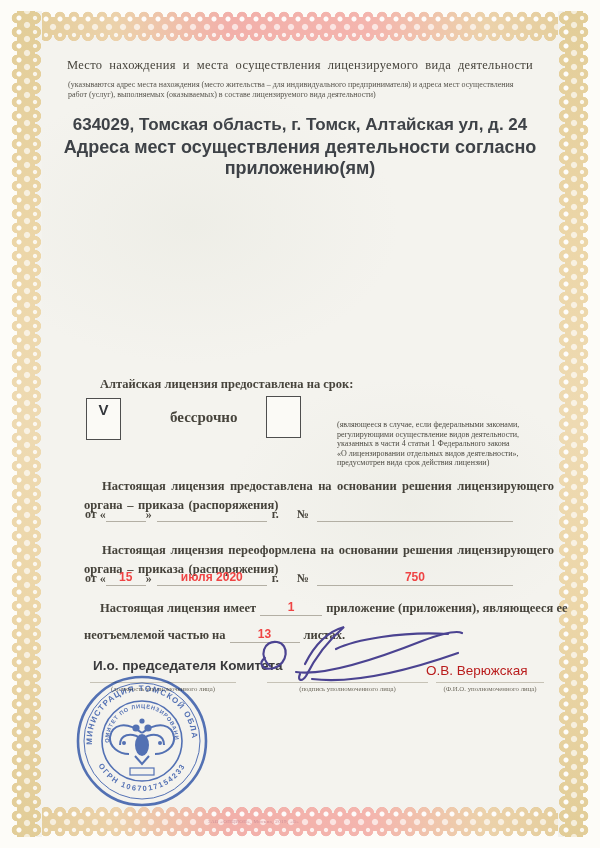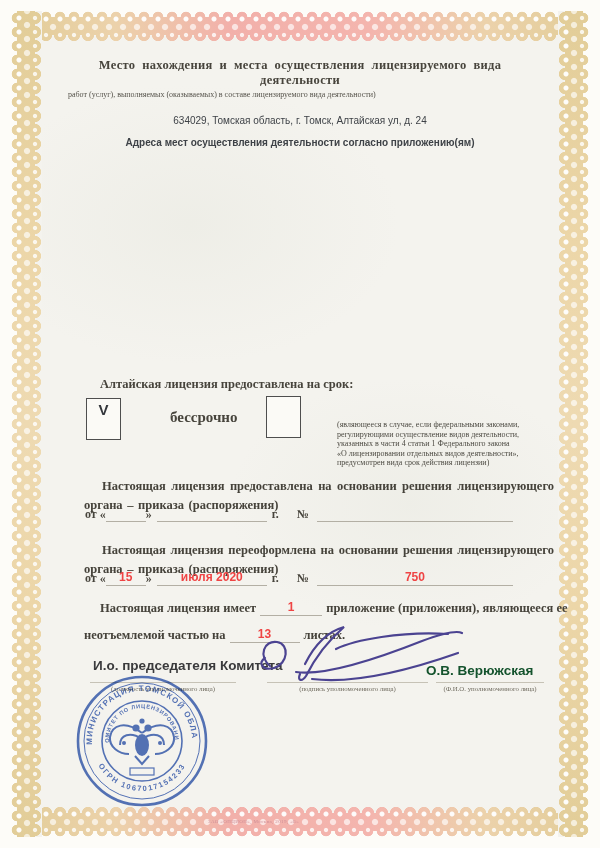--- a/index.html
+++ b/index.html
@@ -34,62 +34,63 @@
     background-size:31px 14px,31px 14px,31px 14px,31px 14px,100% 100%;}
   .lace-left{left:11px;} .lace-right{right:11px;}
   .lace-v::before{content:"";position:absolute;top:0;bottom:0;left:0;width:6px;
     background:radial-gradient(circle at 6px 7px, rgba(0,0,0,0) 5px, #fdfcf8 5.6px);background-size:6px 14px;}
   .lace-v::after{content:"";position:absolute;top:0;bottom:0;right:0;width:7px;
     background:radial-gradient(circle at 0px 7px, rgba(0,0,0,0) 5.8px, #f4f3ee 6.4px);background-size:7px 14px;}
   .lace-right::before{left:auto;right:0;background:radial-gradient(circle at 0px 7px, rgba(0,0,0,0) 5px, #fdfcf8 5.6px);background-size:6px 14px;}
   .lace-right::after{right:auto;left:0;background:radial-gradient(circle at 7px 7px, rgba(0,0,0,0) 5.8px, #f4f3ee 6.4px);background-size:7px 14px;}
   
   .c{position:absolute;z-index:3;color:#47443c;}
-  .title{top:58px;left:58px;width:484px;text-align:center;font-weight:bold;font-size:12.5px;letter-spacing:.3px;word-spacing:3.5px;}
+  .title{top:58px;left:58px;width:484px;text-align:center;font-weight:normal;font-size:12.5px;letter-spacing:.3px;word-spacing:3.5px;}
   .hnote{left:68px;width:466px;font-size:8px;line-height:10px;color:#55524a;}
   .hnote1{top:80px;text-align:justify;} .hnote2{top:90px;}
-  .address{top:115px;left:30px;width:540px;text-align:center;font-family:"Liberation Sans",sans-serif;font-weight:normal;font-size:10px;color:#3e4247;}
-  .addrnote{top:137px;left:30px;width:540px;text-align:center;font-family:"Liberation Sans",sans-serif;font-weight:bold;font-size:10px;color:#3e4247;}
+  .address{top:115px;left:30px;width:540px;text-align:center;font-family:"Liberation Sans",sans-serif;font-weight:bold;font-size:17px;color:#3e4247;}
+  .addrnote{top:137px;left:30px;width:540px;text-align:center;font-family:"Liberation Sans",sans-serif;font-weight:bold;font-size:18px;color:#3e4247;}
   .term-label{top:377px;left:100px;font-weight:bold;font-size:12.5px;}
   .checkbox{width:33px;height:40px;border:1.6px solid #4e4e4e;background:#fbfaf6;text-align:center;}
   .cb1{top:398px;left:86px;} .cb2{top:396px;left:266px;}
   .cbmark{display:block;margin-top:2px;font-family:"Liberation Sans",sans-serif;font-weight:bold;font-size:15px;color:#33363b;}
   .unlimited{top:409px;left:170px;font-size:15px;font-weight:600;}
   .row{font-size:12px;font-weight:600;color:#47443c;white-space:nowrap;}
   .blank{display:inline-block;border-bottom:1px solid #b3afa4;height:15px;vertical-align:bottom;text-align:center;
     font-family:"Liberation Sans",sans-serif;font-weight:bold;font-size:12px;color:#ef4444;}
   .until-row{top:403px;left:312px;}
   .term-note{top:420px;left:337px;width:214px;font-size:8px;line-height:9.6px;color:#4c4a42;}
   .para{left:84px;width:470px;font-weight:bold;font-size:12.5px;line-height:18.5px;text-align:justify;text-indent:18px;word-spacing:1.5px;color:#45423a;}
   .para1{top:477px;} .para2{top:541px;}
   .row1{top:506px;left:85px;} .row2{top:570px;left:85px;}
   .attach{left:84px;font-weight:bold;font-size:12.5px;color:#45423a;white-space:nowrap;}
   .attach1{top:600px;padding-left:16px;} .attach2{top:627px;}
   .sig-position{top:658px;left:93px;font-family:"Liberation Sans",sans-serif;font-weight:bold;font-size:13.5px;color:#3a3a3c;}
-  .sig-name{top:663px;left:426px;font-family:"Liberation Sans",sans-serif;font-weight:bold;font-size:13.5px;color:#14532d;}
+  .sig-name{top:663px;left:426px;font-family:"Liberation Sans",sans-serif;font-weight:normal;font-size:13.5px;color:#b91c1c;}
   .rule{top:682px;height:0;border-top:1px solid #c6c2b6;}
   .rule1{left:90px;width:146px;} .rule2{left:267px;width:161px;} .rule3{left:436px;width:108px;}
   .caption{top:685px;font-size:6.8px;color:#6e6a5e;text-align:center;}
   .cap1{left:90px;width:146px;} .cap2{left:267px;width:161px;} .cap3{left:436px;width:108px;}
   .signature-wrap{top:618px;left:250px;width:220px;height:82px;z-index:4;}
   .stamp-wrap{top:673px;left:74px;width:136px;height:136px;z-index:5;opacity:.88;mix-blend-mode:multiply;}
   .imprint{top:819px;left:208px;font-size:5px;letter-spacing:.4px;color:#cf8f97;z-index:3;}
   svg{display:block;}
 </style>
 </head>
 <body>
 
 <div class="doc">
   <div class="paper"></div>
   <div class="lace lace-h lace-top"></div>
   <div class="lace lace-h lace-bottom"></div>
   <div class="lace lace-v lace-left"></div>
   <div class="lace lace-v lace-right"></div>
 
   <div class="c title">Место нахождения и места осуществления лицензируемого вида деятельности</div>
+  <div class="c hnote hnote1">(указываются адрес места нахождения (место жительства – для индивидуального предпринимателя) и адреса мест осуществления</div>
   <div class="c hnote hnote2">работ (услуг), выполняемых (оказываемых) в составе лицензируемого вида деятельности)</div>
   <div class="c address">634029, Томская область, г. Томск, Алтайская ул, д. 24</div>
   <div class="c addrnote">Адреса мест осуществления деятельности согласно приложению(ям)</div>
 
   <div class="c term-label">Алтайская лицензия предоставлена на срок:</div>
   <div class="c checkbox cb1">
     <span class="cbmark">V</span>
   </div>
   <div class="c unlimited">бессрочно</div>
   <div class="c checkbox cb2"></div>

